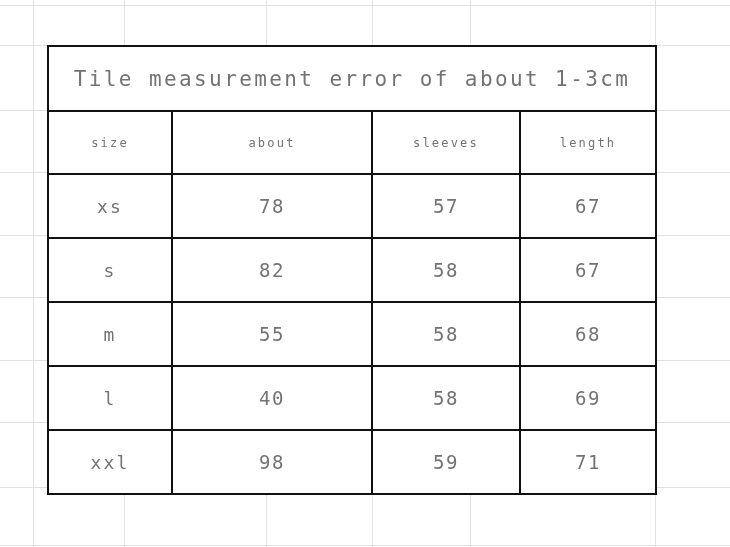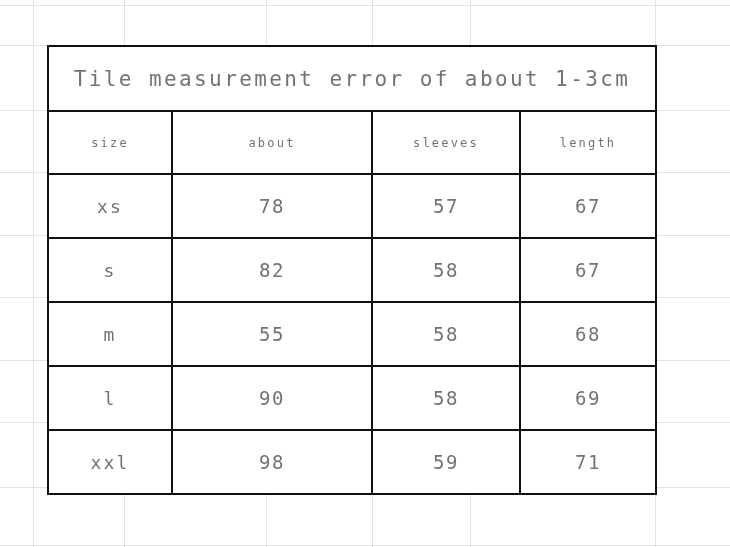--- a/index.html
+++ b/index.html
@@ -144,21 +144,21 @@
           <td>67</td>
         </tr>
         <tr class="data-row">
           <td class="cell-size">m</td>
           <td>55</td>
           <td>58</td>
           <td>68</td>
         </tr>
         <tr class="data-row">
           <td class="cell-size">l</td>
-          <td>90</td>
+          <td>40</td>
           <td>58</td>
           <td>69</td>
         </tr>
         <tr class="data-row">
           <td class="cell-size">xxl</td>
           <td>98</td>
           <td>59</td>
           <td>71</td>
         </tr>
       </tbody>

